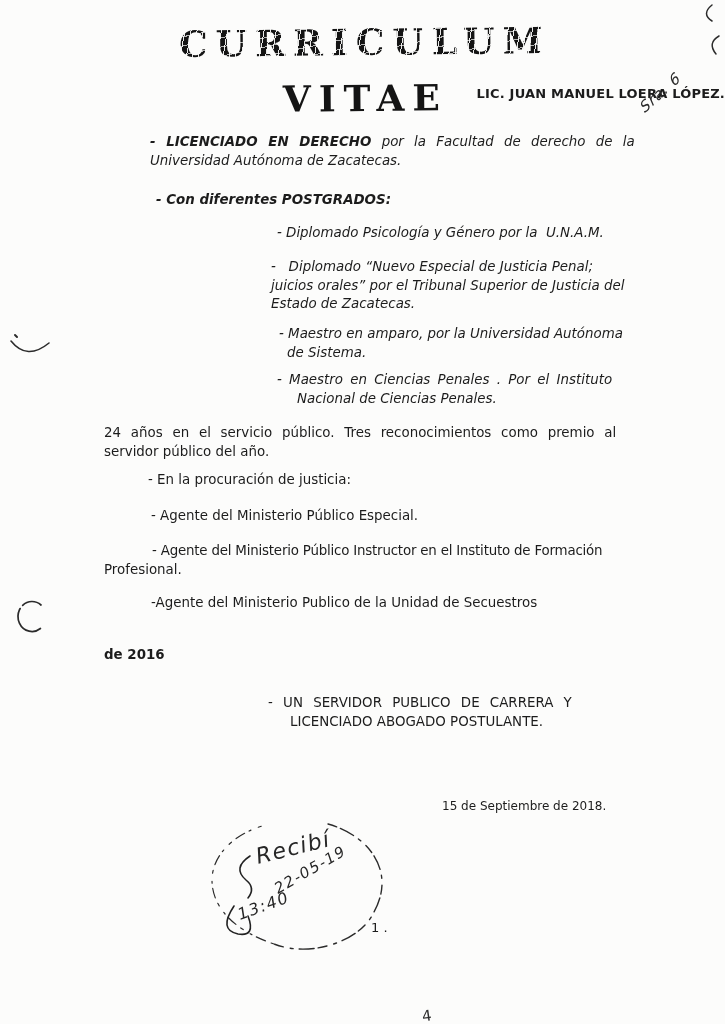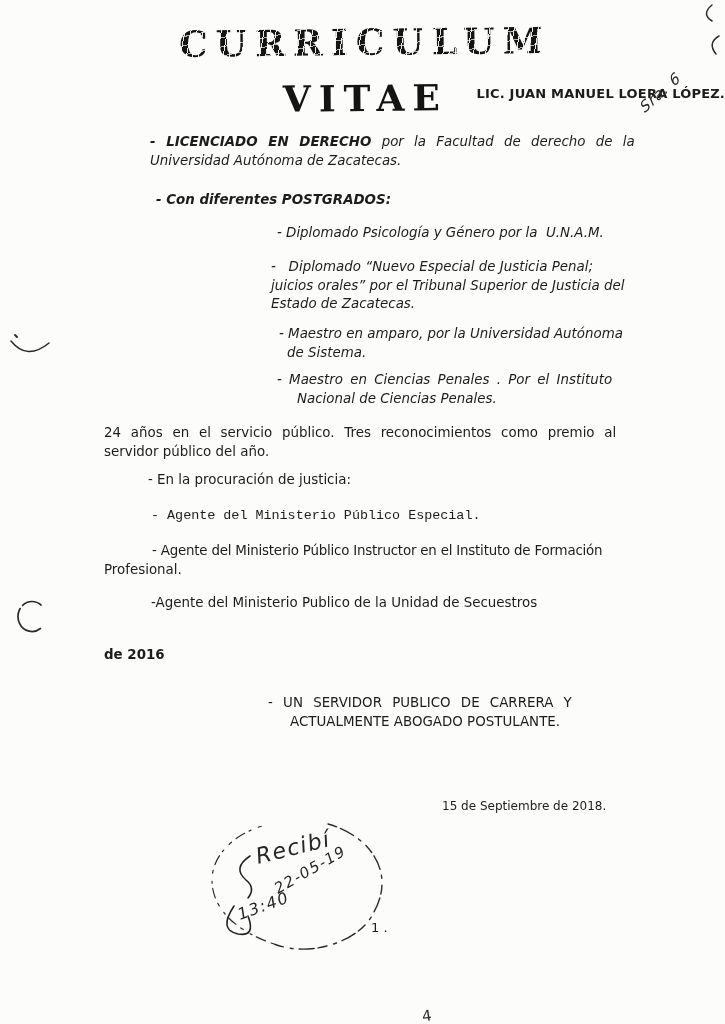--- a/index.html
+++ b/index.html
@@ -35,21 +35,21 @@
   #p-diplomado1{left:277px;top:224px;}
   #p-diplomado2{left:271px;top:258px;width:390px;}
   #p-maestro1{left:279px;top:325px;}
   #p-maestro1 .l2{padding-left:8px;}
   #p-maestro2{left:277px;top:371px;}
   #p-maestro2 .ws{word-spacing:3px;}
   #p-maestro2 .l2{padding-left:20px;}
   #p-servicio{left:104px;top:424px;width:570px;}
   #p-servicio .ws{word-spacing:5.5px;}
   #p-procuracion{left:148px;top:471px;}
-  #p-agente1{left:151px;top:507px;font-family:Liberation Mono, monospace;}
+  #p-agente1{left:151px;top:507px;}
   #p-agente2{left:104px;top:542px;width:590px;}
   #p-agente2 .l1{padding-left:48px;}
   #p-agente3{left:151px;top:594px;}
   #p-subproc{left:104px;top:627px;width:600px;font-weight:bold;}
   #p-subproc .l1{padding-left:51px;}
   #p-servidor{left:268px;top:694px;}
   #p-servidor .ws{word-spacing:6px;}
   #p-servidor .l2{padding-left:22px;}
   #date{left:442px;top:797px;font-size:12px;}
   #pagenum{left:371px;top:919px;font-size:13px;}
@@ -97,21 +97,21 @@
 <p class="abs" id="p-procuracion"><span class="pw">- En la procuración de justicia:</span></p>
 
 <p class="abs" id="p-agente1"><span class="pw">- Agente del Ministerio Público Especial.</span></p>
 
 <p class="abs" id="p-agente2"><span class="pw l1 tight">- Agente del Ministerio Público Instructor en el Instituto de Formación</span><br><span class="pw">Profesional.</span></p>
 
 <p class="abs" id="p-agente3"><span class="pw">-Agente del Ministerio Publico de la Unidad de Secuestros</span></p>
 
 <p class="abs" id="p-subproc"><br><span class="pw">de 2016</span></p>
 
-<p class="abs" id="p-servidor"><span class="pw ws">- UN SERVIDOR PUBLICO DE CARRERA Y</span><br><span class="pw l2">ACTUALMENTE ABOGADO POSTULANTE.</span></p>
+<p class="abs" id="p-servidor"><span class="pw ws">- UN SERVIDOR PUBLICO DE CARRERA Y</span><br><span class="pw l2">LICENCIADO ABOGADO POSTULANTE.</span></p>
 
 <div class="abs" id="date">15 de Septiembre de 2018.</div>
 
 <svg class="abs inkmark" id="stamp" viewBox="0 0 238 150">
   <path d="M150 10 C 192 22, 218 58, 196 98 C 182 128, 132 144, 96 130" fill="none" stroke="#2b2b2b" stroke-width="1.4" stroke-linecap="round" stroke-dasharray="9 4 15 6 3 7"></path>
   <path d="M96 130 C 60 118, 34 96, 34 66 C 34 44, 52 22, 84 12" fill="none" stroke="#2b2b2b" stroke-width="1.2" stroke-linecap="round" stroke-dasharray="3 6 10 5 2 8"></path>
   <path d="M72 42 q -18 12 -4 24 q 10 8 2 18" fill="none" stroke="#222" stroke-width="1.6" stroke-linecap="round"></path>
   <path d="M56 92 q -16 24 4 28 q 18 3 10 -18" fill="none" stroke="#222" stroke-width="1.6" stroke-linecap="round"></path>
   <text x="80" y="50" font-size="22" transform="rotate(-14 80 50)">Recibí</text>
   <text x="100" y="80" font-size="15" transform="rotate(-30 100 80)">22-05-19</text>

